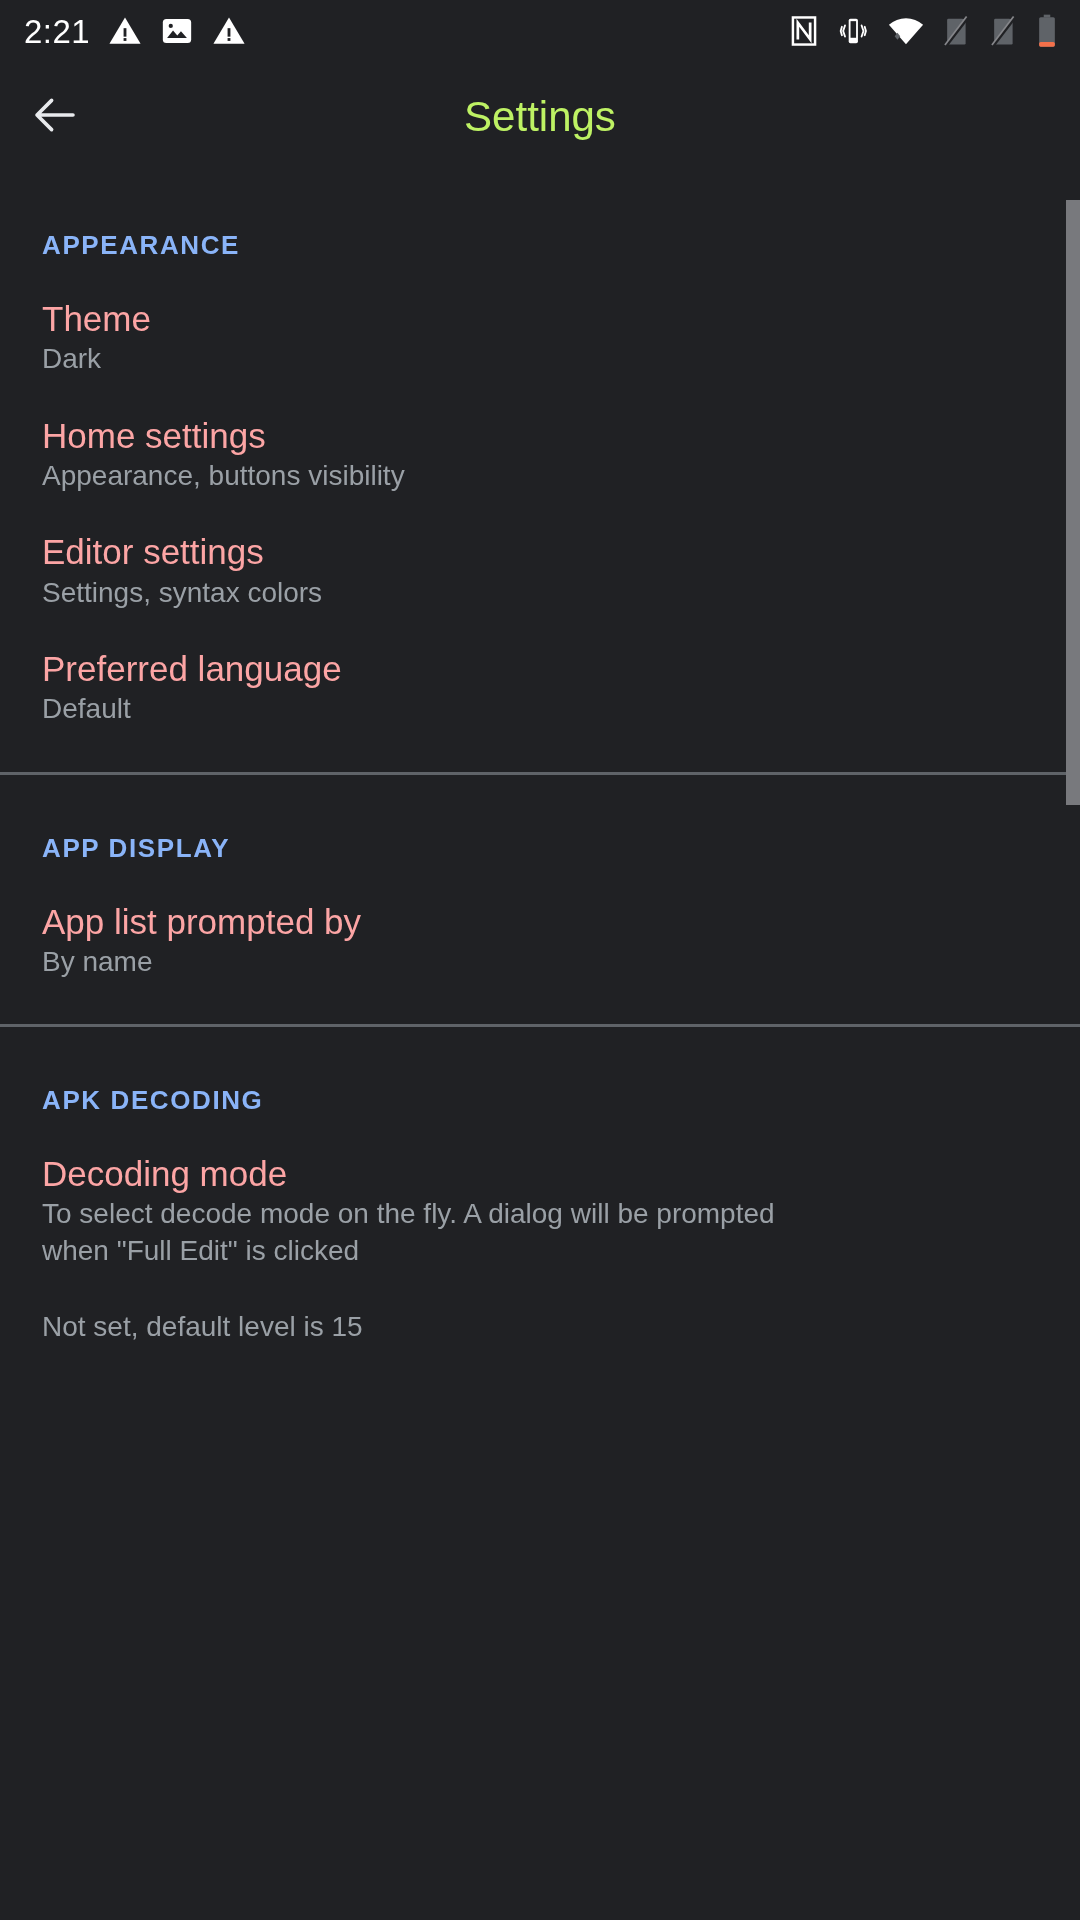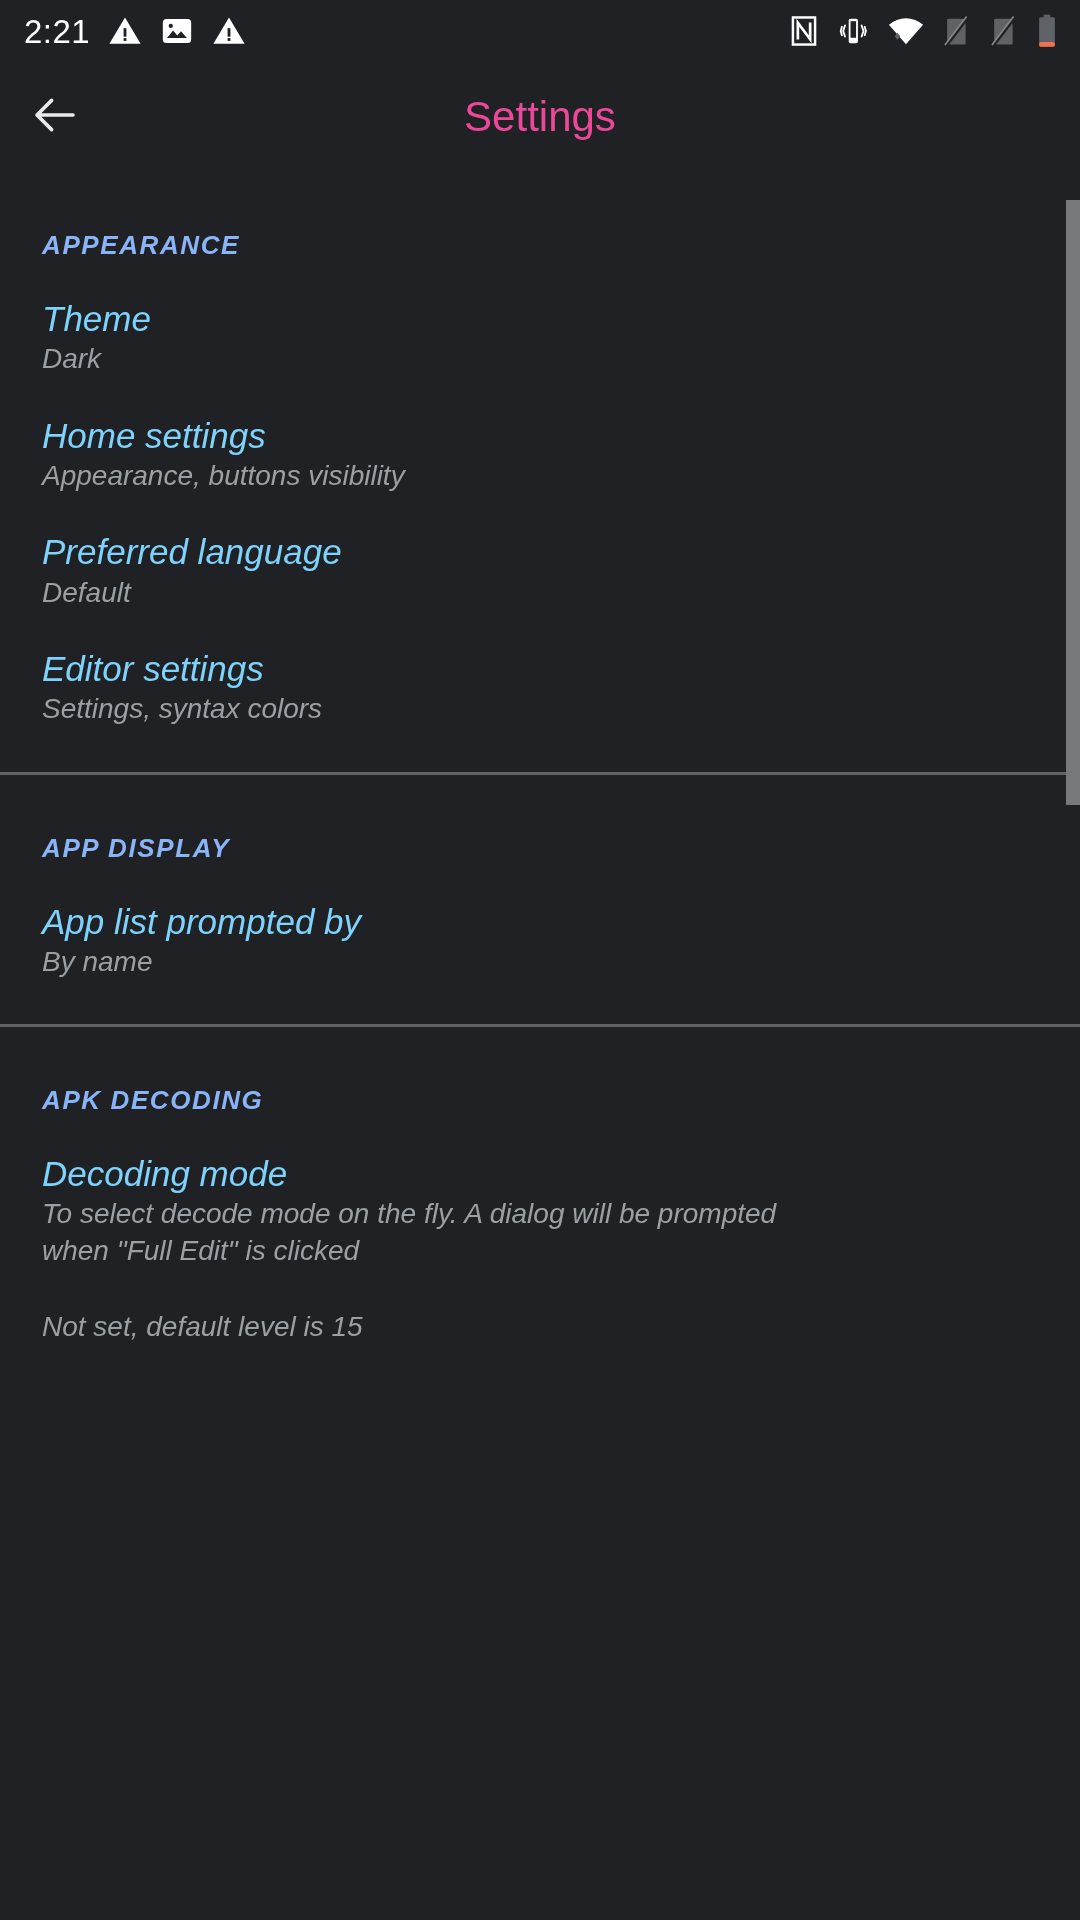--- a/index.html
+++ b/index.html
@@ -61,54 +61,54 @@
   }
   .back-btn {
     width: 110px;
     height: 110px;
     display: flex;
     align-items: center;
     justify-content: center;
     cursor: pointer;
   }
   .app-title {
-    color: #ec4899;
+    color: #bef264;
     font-size: 42px;
     font-weight: 400;
     position: absolute;
     left: 0; right: 0;
     text-align: center;
     pointer-events: none;
   }
 
   
   .content {
     position: absolute;
     top: 172px; left: 0;
     width: 1080px;
     height: 1748px;
     overflow: hidden;
   }
 
-  .section { position: relative; font-style: italic; }
+  .section { position: relative; }
 
   .section-header {
     color: #8ab4f8;
     font-size: 26px;
     font-weight: 700;
     letter-spacing: 1.6px;
     padding: 58px 42px 0 42px;
   }
 
   .pref {
     padding: 38px 42px 0 42px;
     cursor: pointer;
   }
   .pref-title {
-    color: #7dd3fc;
+    color: #fca5a5;
     font-size: 35px;
     font-weight: 400;
     line-height: 1.15;
   }
   .pref-summary {
     color: #9aa0a6;
     font-size: 28px;
     font-weight: 400;
     line-height: 1.30;
     margin-top: 2px;
@@ -248,27 +248,27 @@
         <div class="pref-title">Theme</div>
         <div class="pref-summary">Dark</div>
       </div>
 
       <div class="pref">
         <div class="pref-title">Home settings</div>
         <div class="pref-summary">Appearance, buttons visibility</div>
       </div>
 
       <div class="pref">
+        <div class="pref-title">Editor settings</div>
+        <div class="pref-summary">Settings, syntax colors</div>
+      </div>
+
+      <div class="pref">
         <div class="pref-title">Preferred language</div>
         <div class="pref-summary">Default</div>
-      </div>
-
-      <div class="pref">
-        <div class="pref-title">Editor settings</div>
-        <div class="pref-summary">Settings, syntax colors</div>
       </div>
 
       <div class="section-pad-bottom"></div>
     </div>
 
     <div class="divider"></div>
 
     <div class="section">
       <div class="section-header">APP DISPLAY</div>
 

